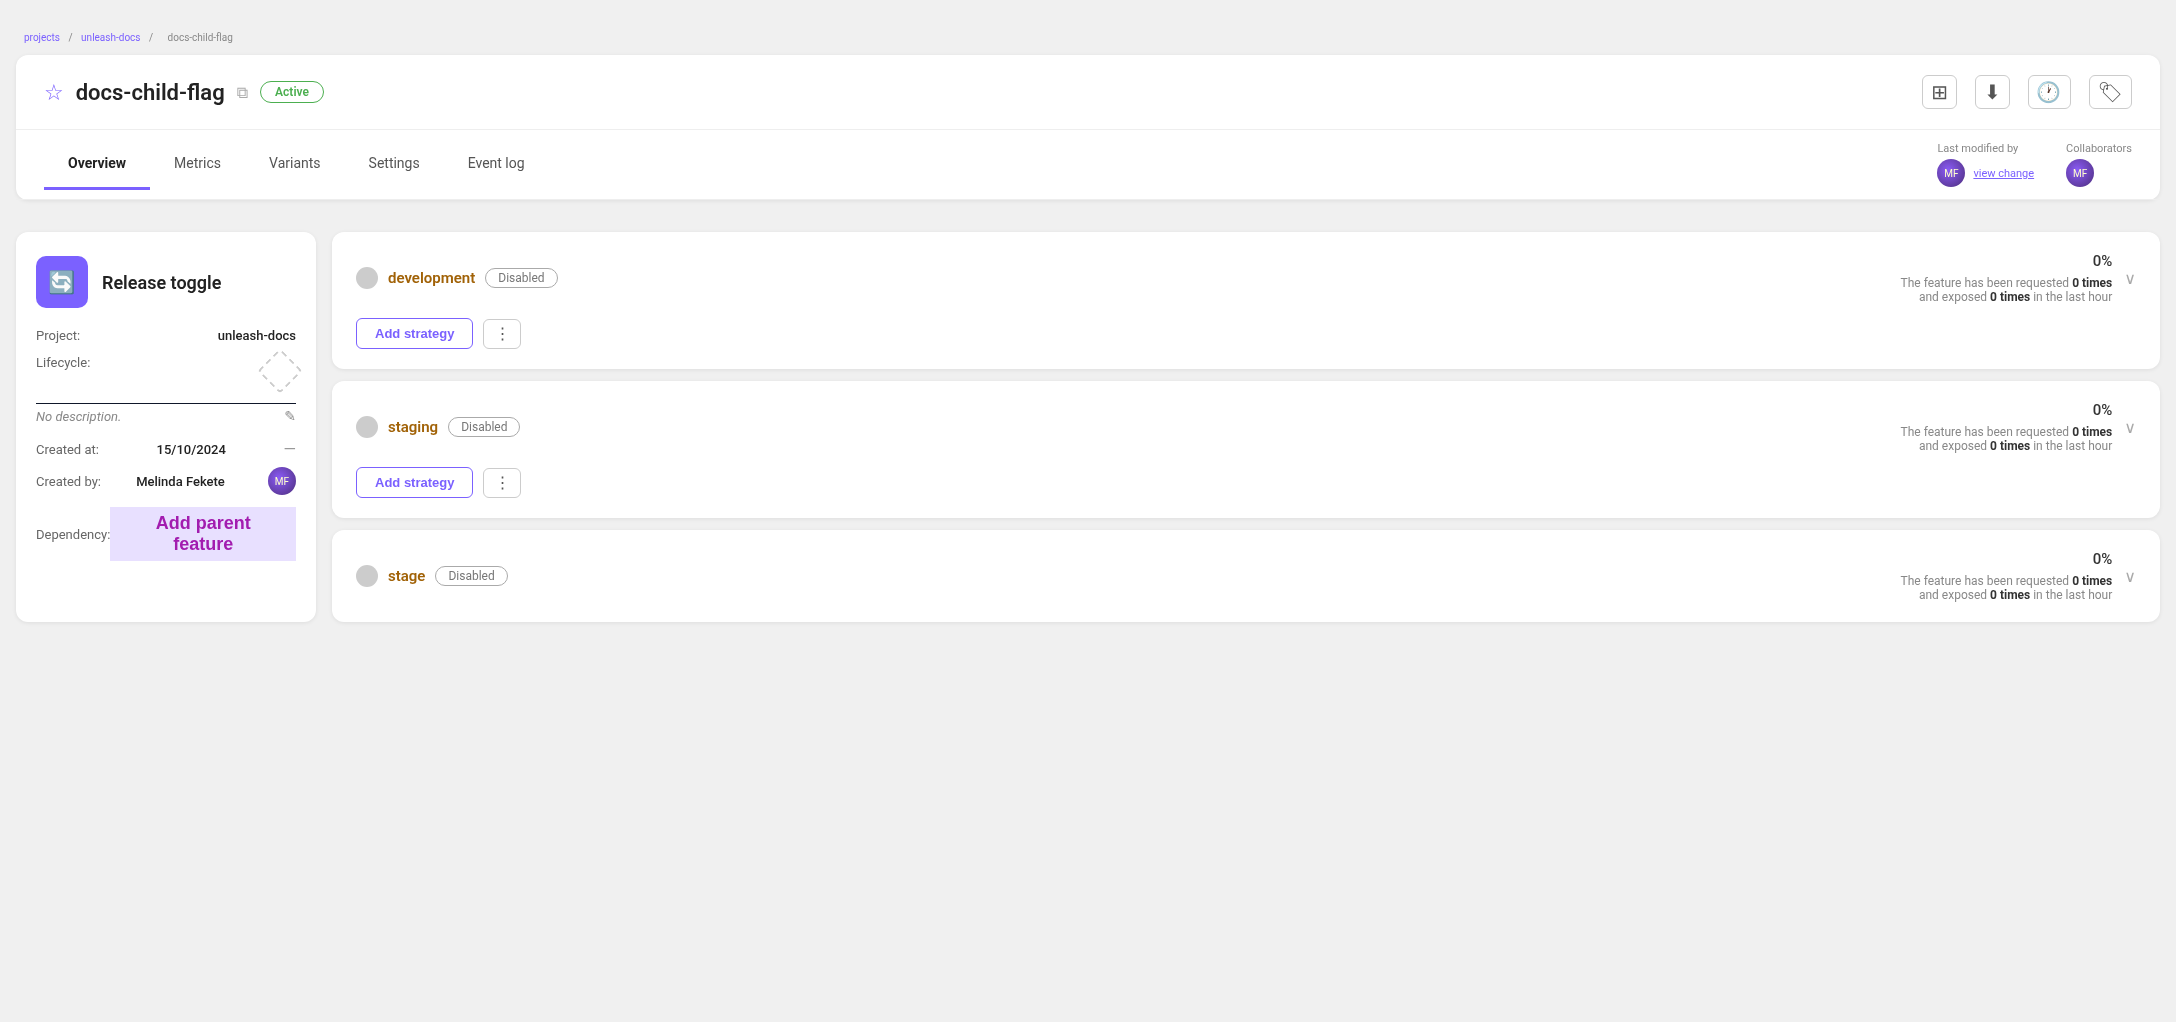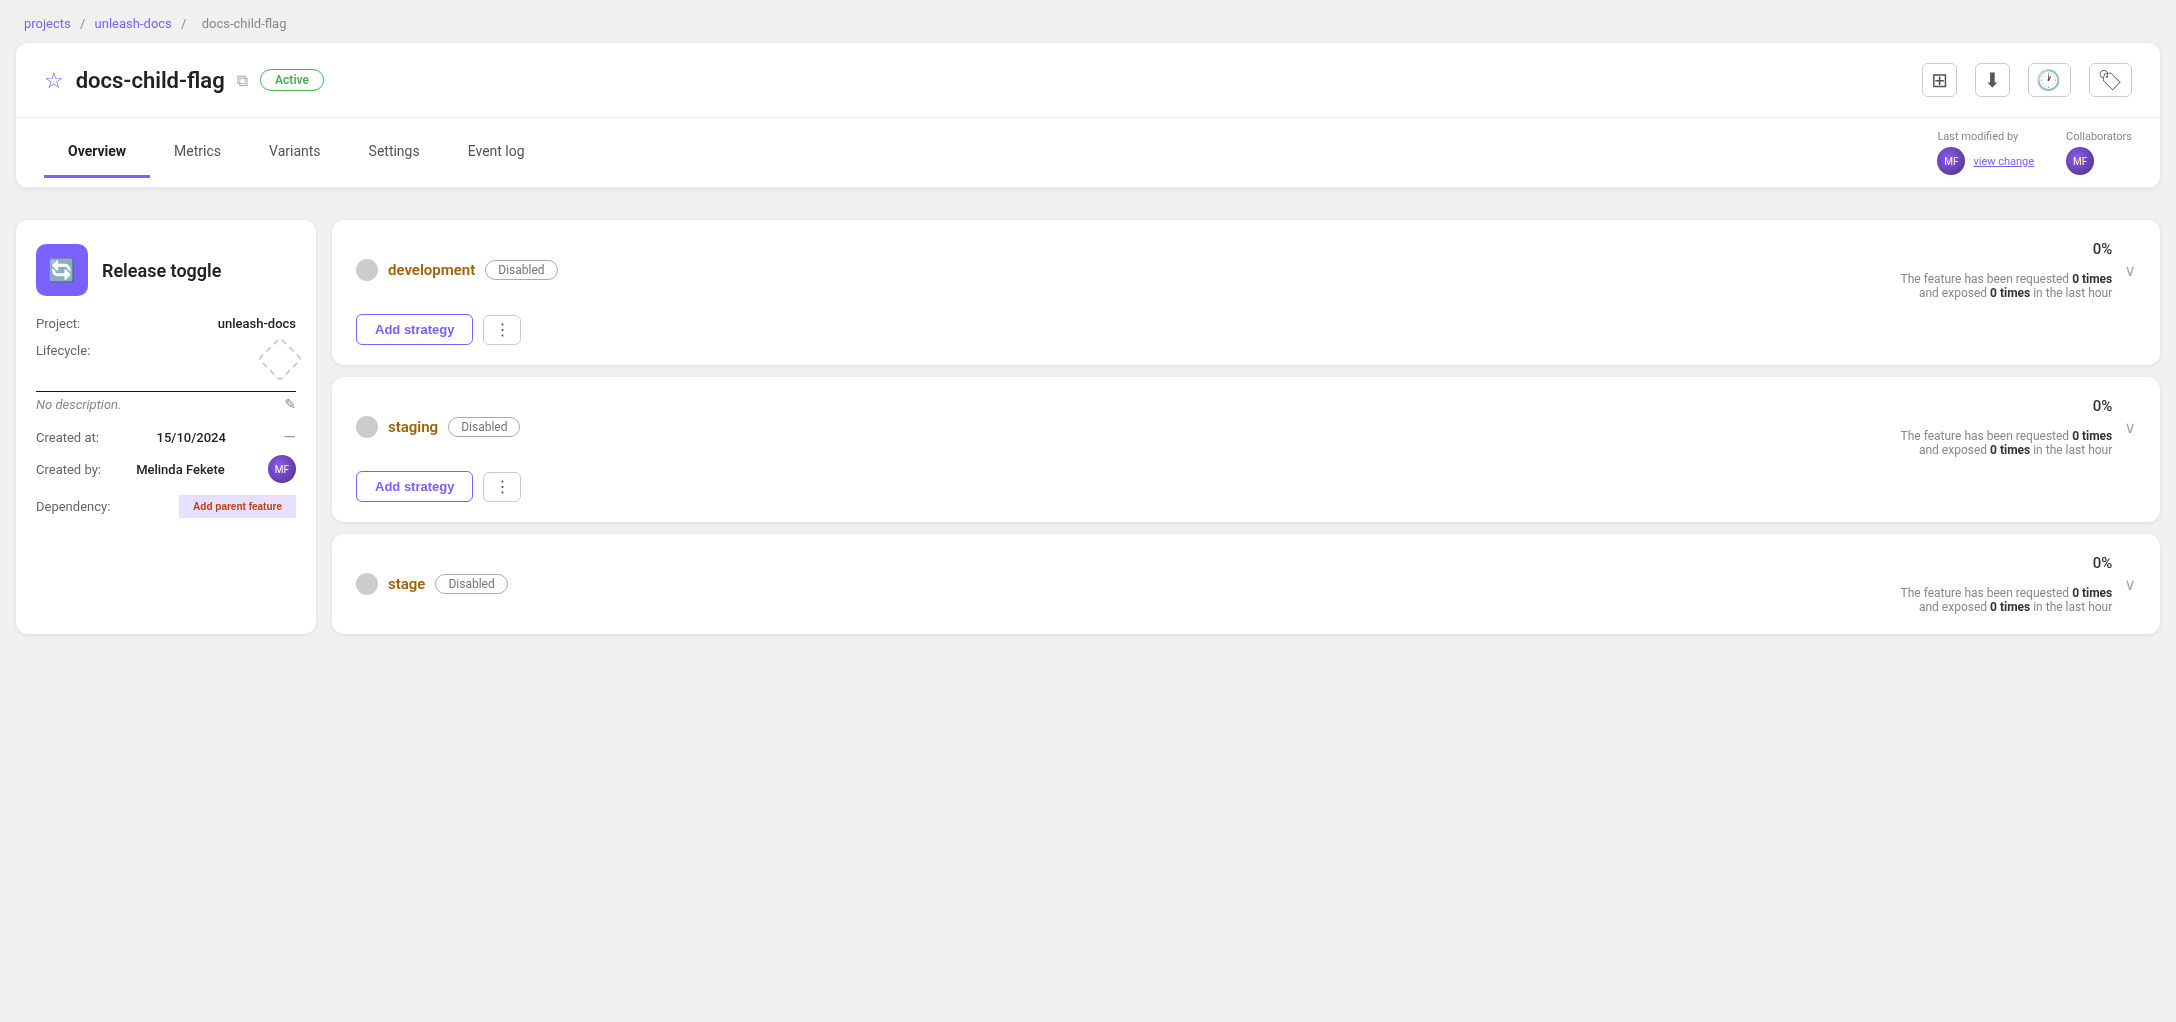--- a/index.html
+++ b/index.html
@@ -5,22 +5,23 @@
     * { box-sizing: border-box; margin: 0; padding: 0; }
     body {
       font-family: -apple-system, BlinkMacSystemFont, 'Segoe UI', Roboto, sans-serif;
       background: #f0f0f0;
       color: #333;
       font-size: 14px;
     }
 
     .breadcrumb {
       padding: 16px 24px 12px;
-      font-size: 13px;
+      font-size: 10px;
       color: #555;
+      margin-top: 16px;
     }
     .breadcrumb a {
       color: #7B61FF;
       text-decoration: none;
     }
     .breadcrumb span {
       color: #888;
       margin: 0 6px;
     }
 
@@ -245,25 +246,25 @@
       font-size: 16px;
     }
     .dependency-row {
       display: flex;
       justify-content: space-between;
       align-items: center;
       margin-top: 12px;
     }
     .add-parent-btn {
       background: #e8e0ff;
-      color: #c2410c;
+      color: #a21caf;
       border: none;
       border-radius: 0;
       padding: 6px 14px;
-      font-size: 10px;
+      font-size: 18px;
       font-weight: 600;
       cursor: pointer;
     }
 
     .right-panel {
       flex: 1;
       display: flex;
       flex-direction: column;
       gap: 12px;
     }
@@ -299,21 +300,21 @@
       color: #333;
     }
     .env-stats .percent {
       font-size: 15px;
       font-weight: 500;
       color: #333;
     }
     .env-stats .request-text {
       font-size: 12px;
       color: #888;
-      margin-top: 14px;
+      margin-top: 6px;
     }
     .env-stats .request-text strong {
       color: #333;
       font-weight: 700;
     }
     .chevron-icon {
       color: #aaa;
       font-size: 16px;
       cursor: pointer;
       margin-left: 12px;

